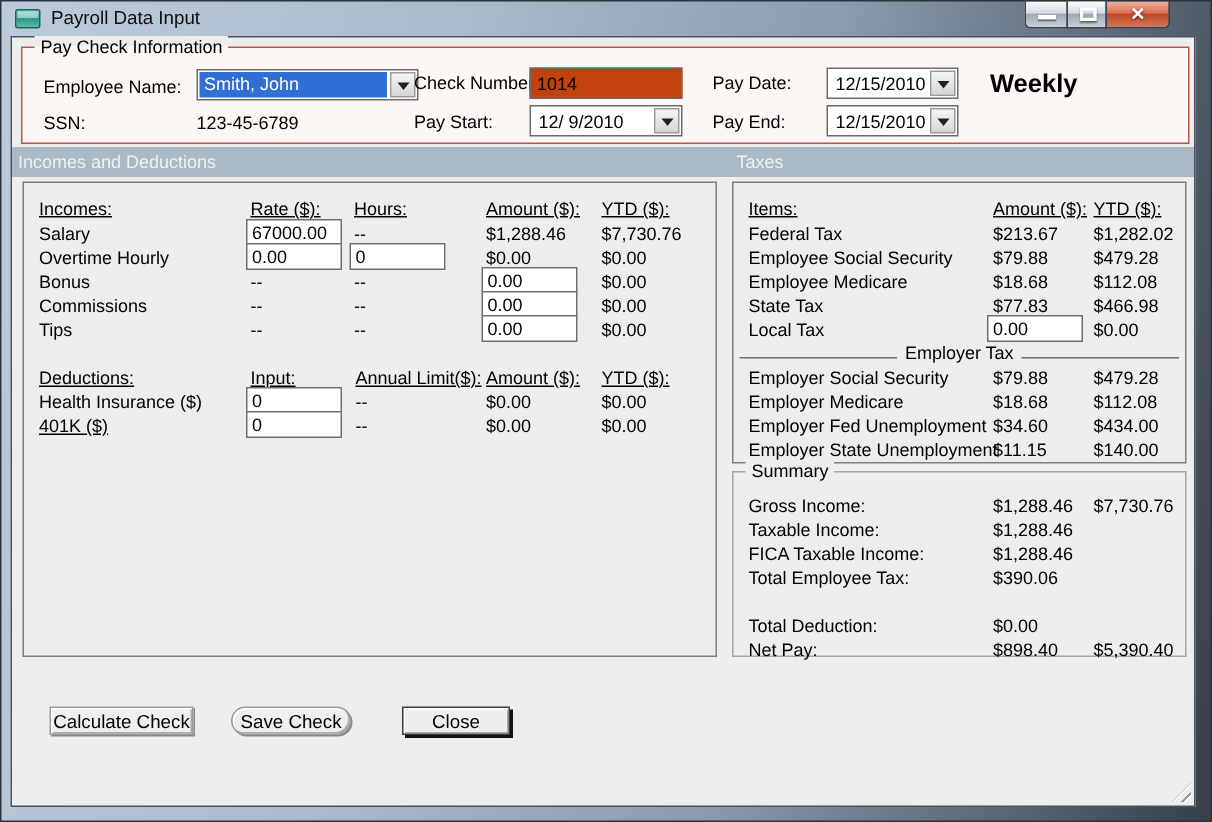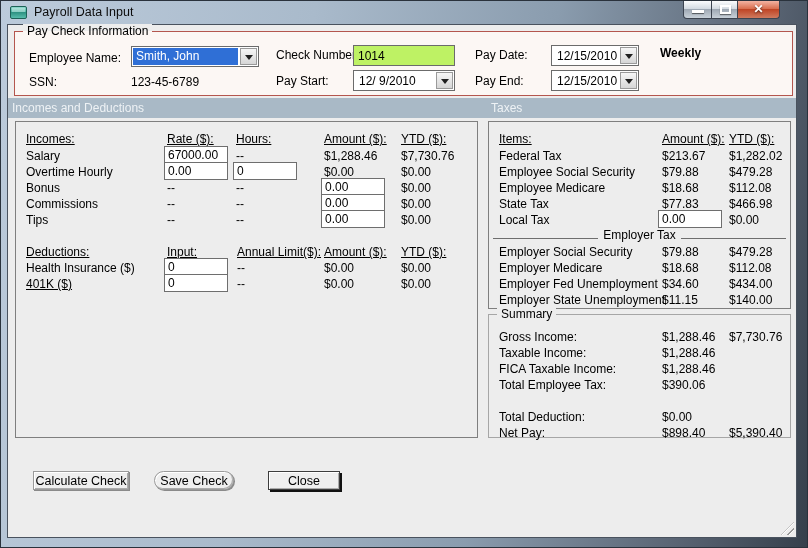--- a/index.html
+++ b/index.html
@@ -49,38 +49,38 @@
   
   .paycheck-group {
     position: absolute; left: 6px; top: 6px; width: 779px; height: 65px;
     border: 1px solid #b4564e; background: #fcf7f4;
   }
   .paycheck-legend {
     position: absolute; left: 8px; top: -8px; padding: 0 4px; font-size: 12px;
     background: linear-gradient(#ededed 50%, #fcf7f4 50%);
   }
   .pc-label { position: absolute; white-space: nowrap; }
-  .weekly { position: absolute; left: 645px; top: 14px; font-size: 12px; font-weight: bold; }
+  .weekly { position: absolute; left: 645px; top: 14px; font-size: 17px; font-weight: bold; }
   
   .combo, .datebox, .textfield {
     position: absolute; height: 21px; border: 1px solid #6b6b6b; background: #fff;
     display: flex; align-items: center; font-size: 12px;
   }
   .combo .sel {
     flex: 1; height: 17px; margin: 1px; background: #2f6fd6; color: #fff;
     padding: 1px 0 0 3px; overflow: hidden; white-space: nowrap;
   }
   .drop-btn {
     width: 17px; height: 17px; margin: 1px; flex: none;
     background: linear-gradient(#f6f6f6, #d6d6d6); border: 1px solid #9a9a9a;
     display: flex; align-items: center; justify-content: center;
   }
   .drop-btn::after { content: ""; border: 4px solid transparent; border-top: 5px solid #202020; margin-top: 5px; }
   .datebox .dval { flex: 1; padding-left: 5px; white-space: nowrap; }
-  .textfield { padding-left: 4px; background: #bef264; }
+  .textfield { padding-left: 4px; background: #c2410c; }
   .textfield input { border: none; background: transparent; font: inherit; width: 100%; outline: none; }
   
   .section-bar {
     position: absolute; left: 0; top: 73px; width: 788px; height: 20px;
     background: #a9b9c6; color: #eef2f5;
   }
   .section-bar span { position: absolute; top: 3px; }
   .sec-left { left: 4px; }
   .sec-right { left: 483px; }
   
@@ -157,21 +157,21 @@
       </div>
     </div>
   </div>
 
   <div class="client">
 
     <div class="paycheck-group">
       <span class="paycheck-legend">Pay Check Information</span>
 
       <span class="pc-label" style="left:14px; top:19px;">Employee Name:</span>
-      <div class="combo" style="left:116px; top:14px; width:128px;">
+      <div class="combo" style="left:116px; top:14px; width:148px;">
         <span class="sel">Smith, John</span>
         <span class="drop-btn"></span>
       </div>
 
       <span class="pc-label" style="left:14px; top:43px;">SSN:</span>
       <span class="pc-label" style="left:116px; top:43px;">123-45-6789</span>
 
       <span class="pc-label" style="left:261px; top:16px;">Check Number:</span>
       <div class="textfield" style="left:338px; top:13px; width:102px;">
         <input value="1014" style="">

